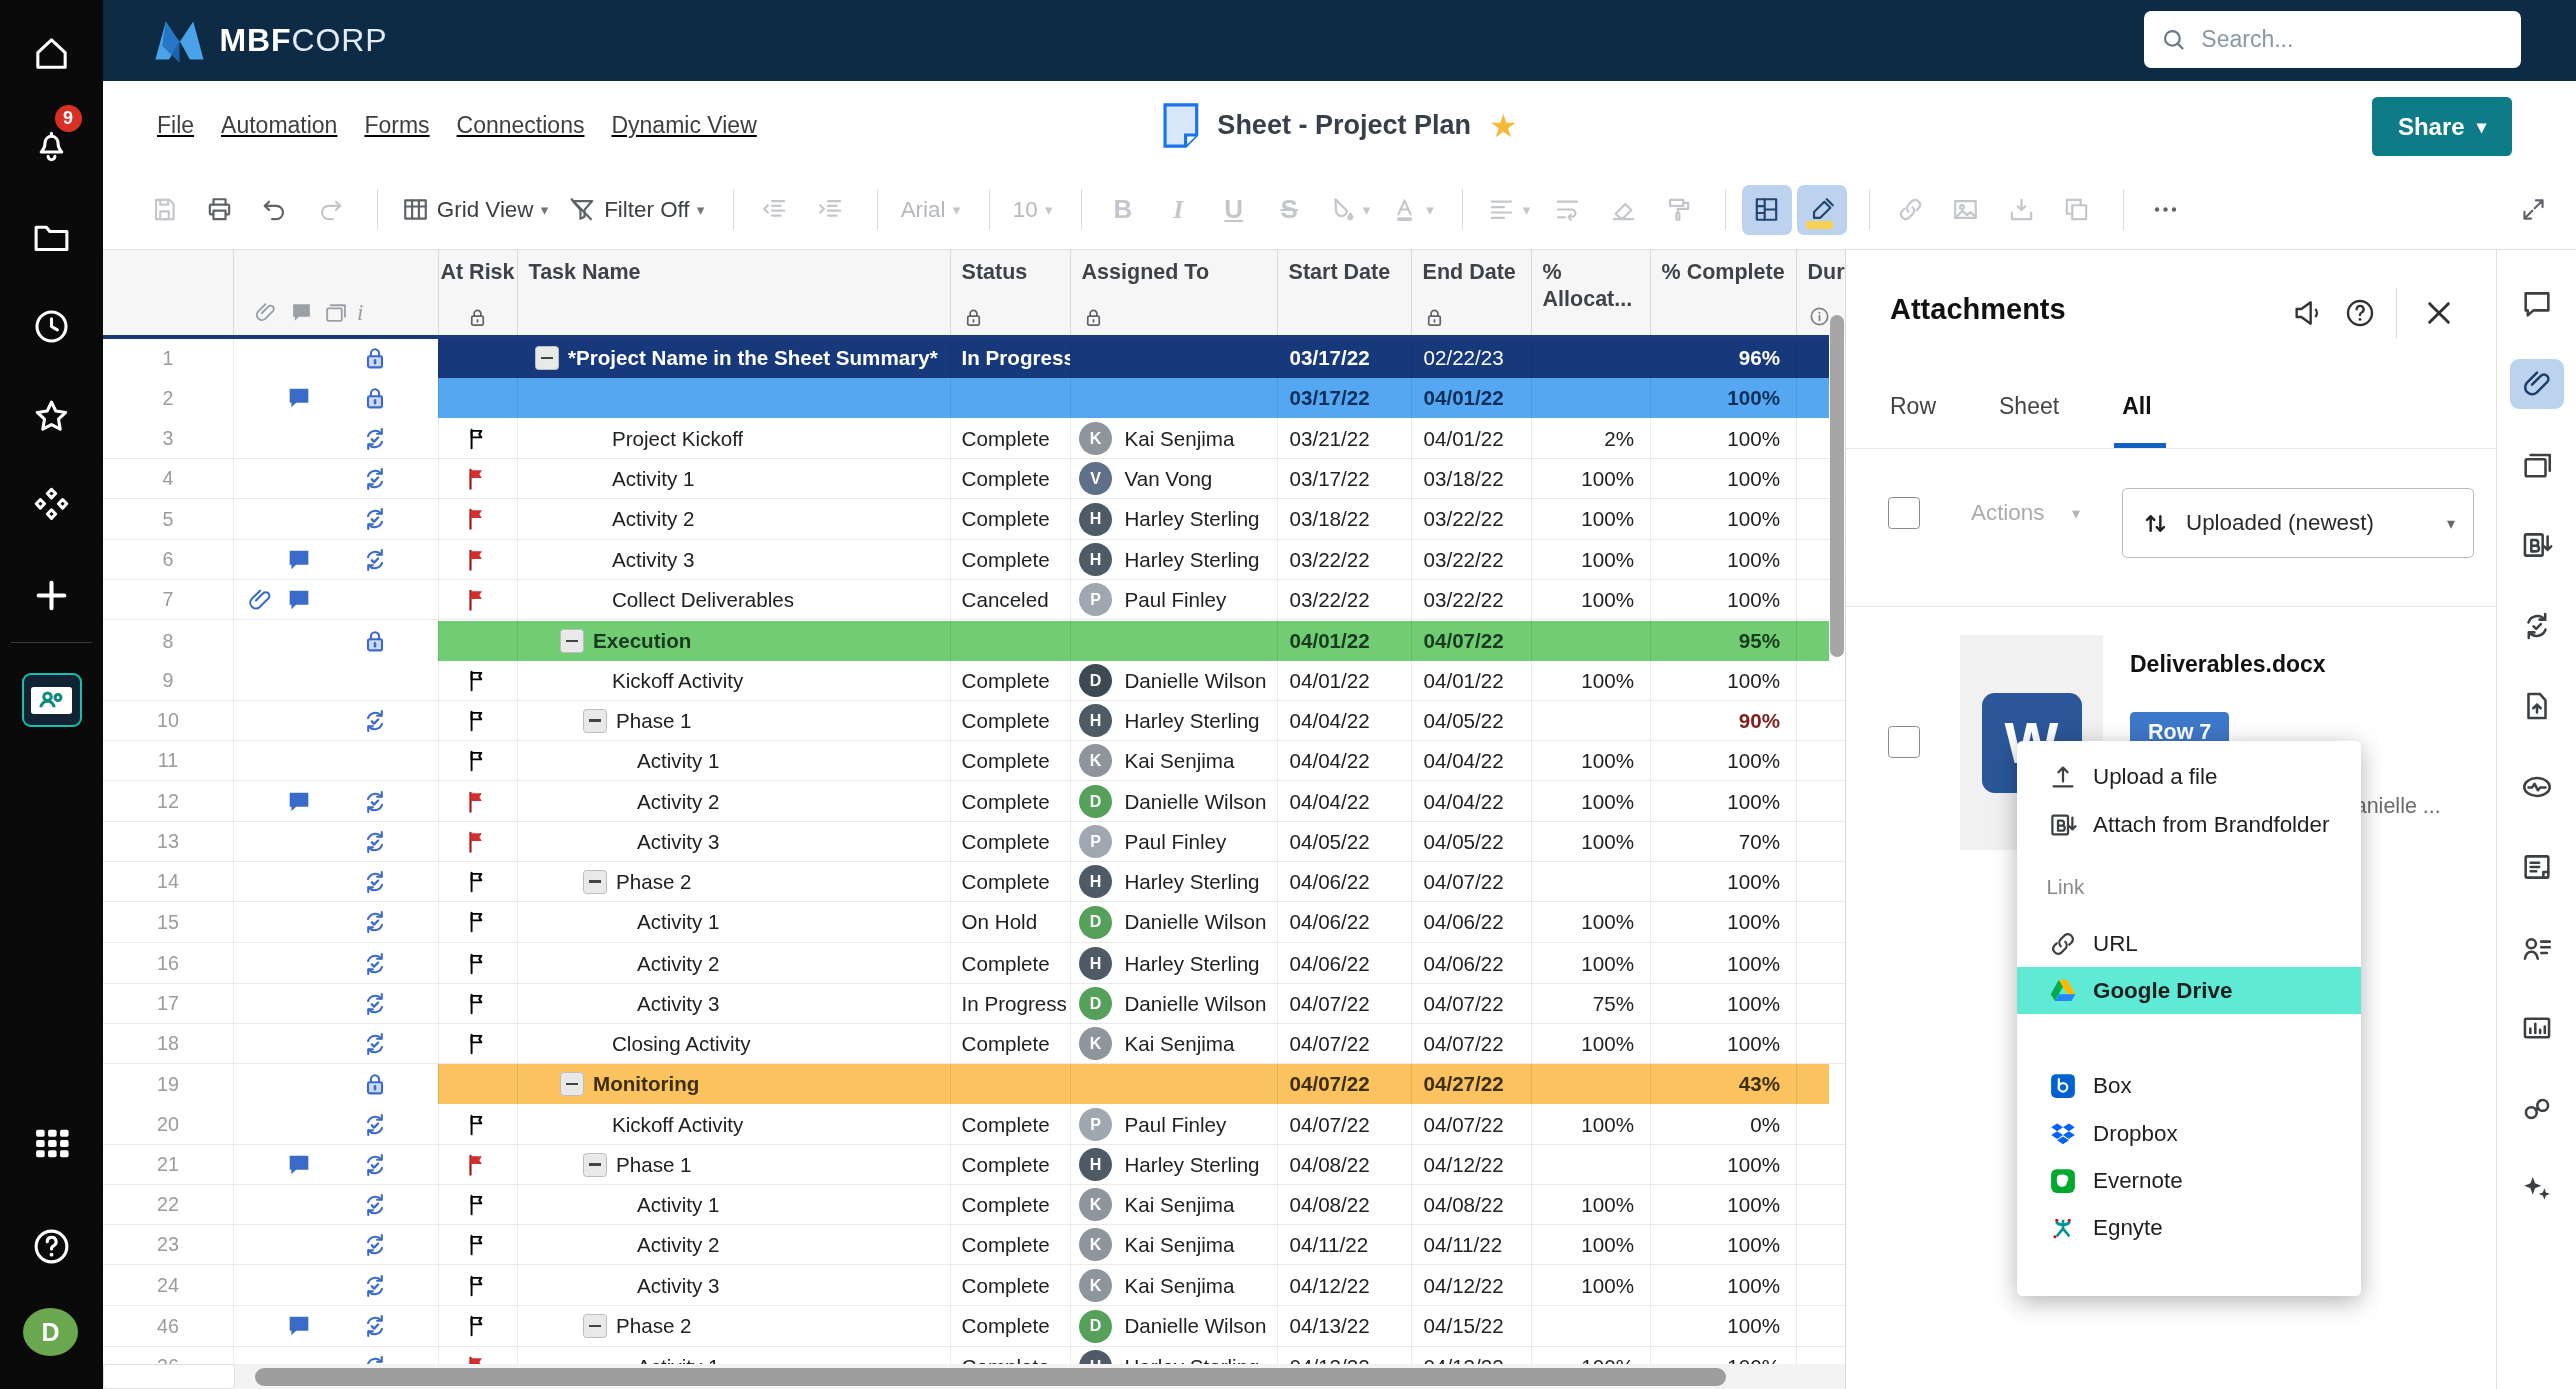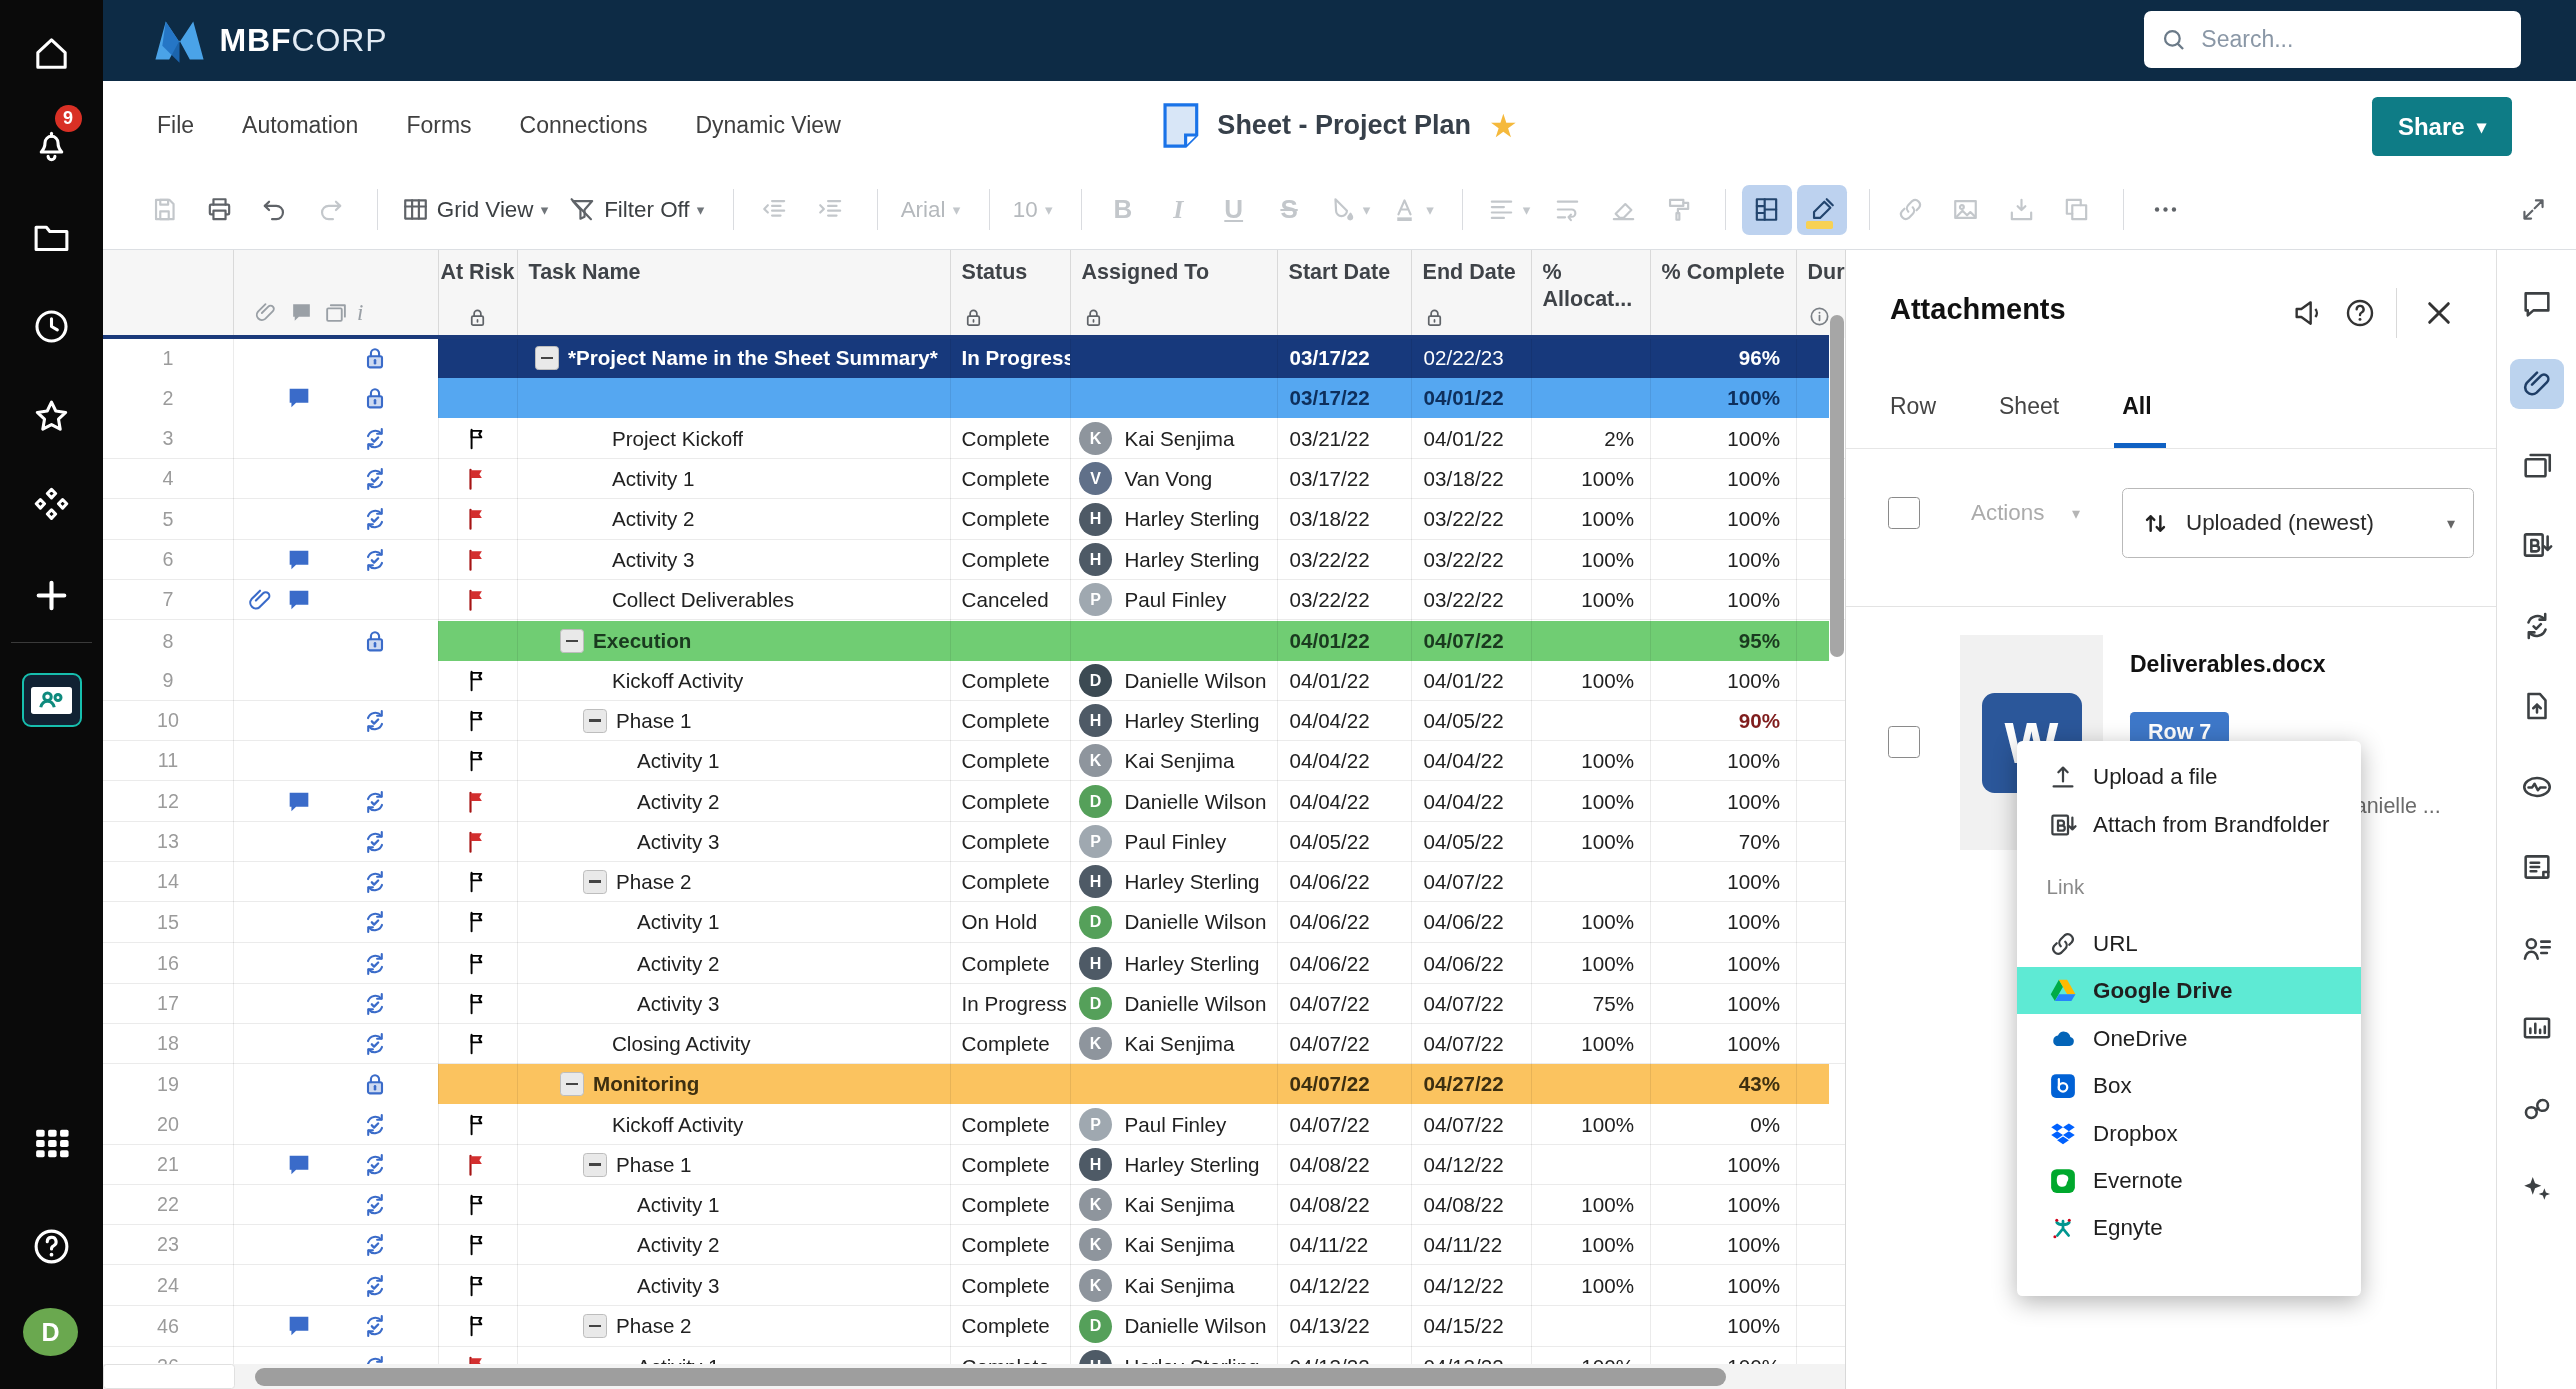--- a/index.html
+++ b/index.html
@@ -22,21 +22,21 @@
   #logo { display:flex; align-items:center; margin-left:49px; }
   #logo svg { width:55px; height:45px; margin-right:12.5px; }
   .brand-bold { color:#fff; font-weight:bold; font-size:32px; letter-spacing:0.9px; }
   .brand-light { color:#e3ecf5; font-weight:normal; font-size:32px; letter-spacing:0.9px; }
   #search-box { position:absolute; right:55px; top:10.7px; width:377px; height:57px; background:#fff; border-radius:7.2px; display:flex; align-items:center; padding:0 16px; }
   #search-box svg { width:27px; height:27px; color:#6b7a88; margin-right:14.3px; }
   #search-placeholder { color:#8a97a6; font-size:23px; }
 
   
   #menubar { position:absolute; left:103px; top:81px; width:2473px; height:89px; background:#fff; }
-  #menus { position:absolute; left:54px; top:0; height:89px; display:flex; align-items:center; gap:48px; }
+  #menus { position:absolute; left:54px; top:0; height:89px; display:flex; align-items:center; gap:27px;text-decoration:underline; }
   .menu-item { font-size:23px; color:#3f3f3f; cursor:pointer; }
   #title-block { position:absolute; left:50%; top:0; transform:translateX(-50%); height:89px; display:flex; align-items:center; gap:18px; }
   #title-block svg { width:38px; height:45px; }
   #sheet-title { font-size:27px; font-weight:bold; color:#37404a; }
   #title-star { color:#f5b93c; font-size:32px; }
   #share-btn { position:absolute; right:64px; top:16px; width:140px; height:59px; background:#0e7c86; border-radius:5.4px; color:#fff; font-size:24px; font-weight:bold; display:flex; align-items:center; justify-content:center; gap:12.5px; cursor:pointer; }
   #share-btn .caret { font-size:18px; }
 
   
   #toolbar { position:absolute; left:103px; top:170px; width:2473px; height:80px; border-bottom:0.9px solid #dcdfe3; display:flex; align-items:center; padding-left:36px; }
@@ -1231,28 +1231,20 @@
       <div class="menu-row highlight" style="top: 226px;">
         <span class="mi">
           <svg viewBox="0 0 24 24">
             <path d="M8.7 3 2.2 14.5 5.5 20 12 8.6z" fill="#00ac47"></path>
             <path d="M15.3 3H8.7l6.6 11.5H22z" fill="#ffba00"></path>
             <path d="M5.5 20l3.3-5.5H22L18.7 20z" fill="#2684fc"></path>
           </svg>
         </span>
         <span class="ml" style="font-weight: bold;">Google Drive</span>
       </div>
-      <div class="menu-row" style="top: 274px;">
-        <span class="mi">
-          <svg viewBox="0 0 24 24">
-            <path d="M7 17.5h10.2a3.6 3.6 0 0 0 .7-7.1A5.2 5.2 0 0 0 8 9.2 4.3 4.3 0 0 0 7 17.5z" fill="#0364b8"></path>
-          </svg>
-        </span>
-        <span class="ml">OneDrive</span>
-      </div>
       <div class="menu-row" style="top: 321px;">
         <span class="mi">
           <svg viewBox="0 0 24 24">
             <rect x="2.5" y="2.5" width="19" height="19" rx="4" fill="#0061d5"></rect>
             <path d="M8.7 6.5v8" stroke="#fff" stroke-width="1.8" stroke-linecap="round"></path>
             <circle cx="12" cy="13" r="3.4" stroke="#fff" stroke-width="1.8" fill="none"></circle>
           </svg>
         </span>
         <span class="ml">Box</span>
       </div>

